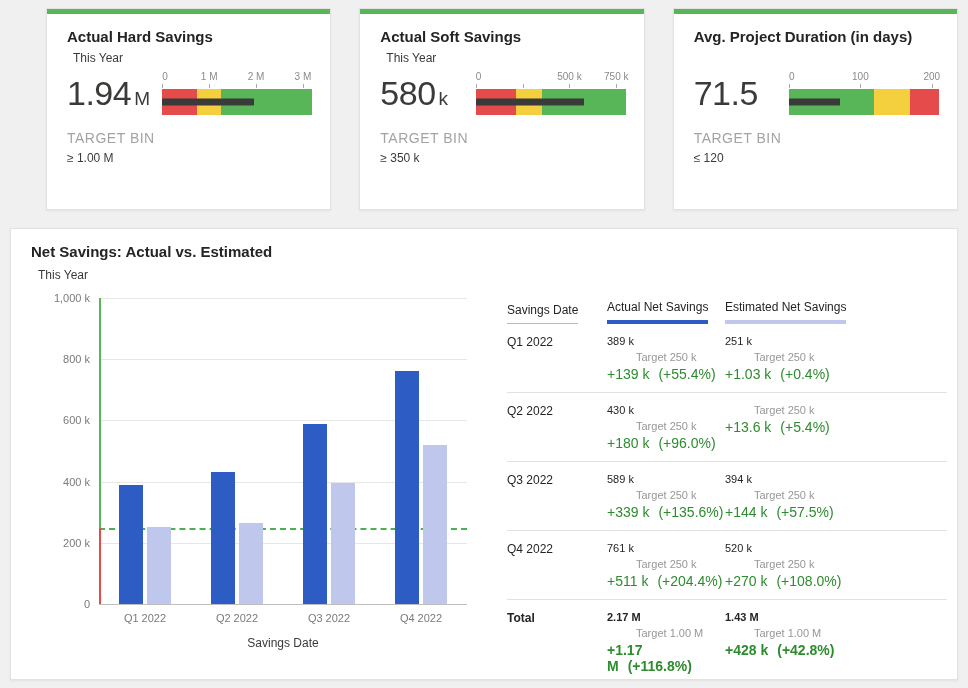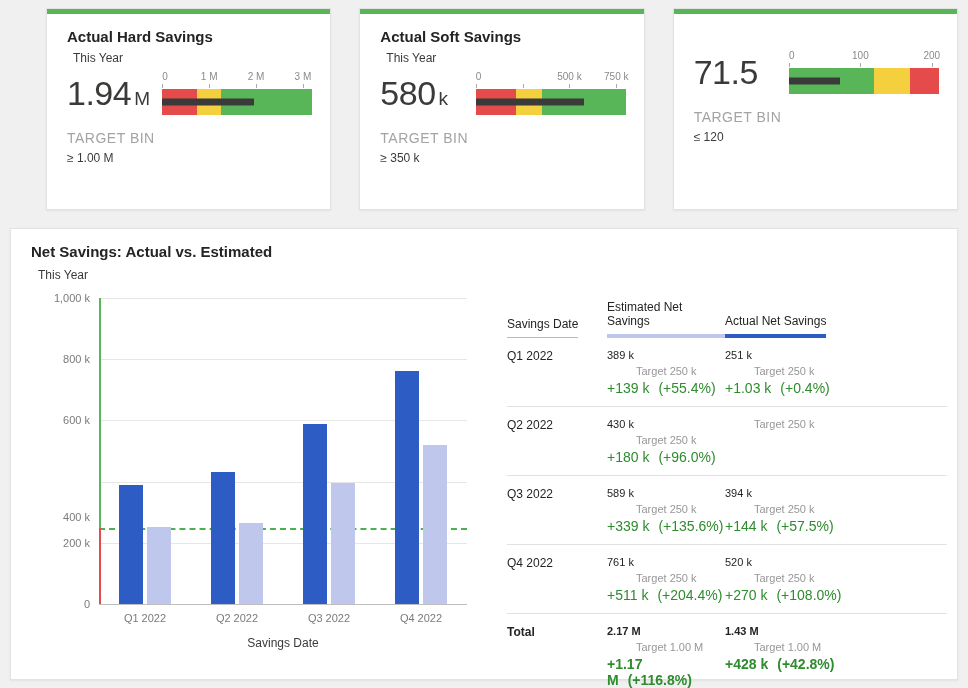--- a/index.html
+++ b/index.html
@@ -165,20 +165,21 @@
         <div class="kpi-target">
           <div class="kpi-target-label">TARGET BIN</div>
           <div class="kpi-target-value">≥ 350 k</div>
         </div>
       </div>
     </div>
 
     <div class="card kpi-card">
       <div class="kpi-topbar"></div>
       <div class="kpi-body">
+        <div class="kpi-title">Avg. Project Duration (in days)</div>
         <div class="kpi-subtitle"></div>
         <div class="kpi-main">
           <div class="kpi-value-wrap">
             <span class="kpi-value">71.5</span><span class="kpi-unit"></span>
           </div>
           <div class="bullet">
             <div class="bullet-ticks">
                 <span class="tick first" style="left: 0%;">0</span>
                 <i class="tickmark" style="left: 0%;"></i>
                 <span class="tick" style="left: 47.6%;">100</span>
@@ -237,38 +238,38 @@
                 <div class="bar estimated" style="height: 39.4%;"></div>
               </div>
               <div class="group">
                 <div class="bar actual" style="height: 76.1%;"></div>
                 <div class="bar estimated" style="height: 52%;"></div>
               </div>
             </div>
         <div class="ylab" style="top: 0%;">1,000 k</div>
             <div class="ylab" style="top: 20%;">800 k</div>
             <div class="ylab" style="top: 40%;">600 k</div>
-            <div class="ylab" style="top: 60%; margin-top: 35px;">400 k</div>
+            <div class="ylab" style="top: 60%;">400 k</div>
             <div class="ylab" style="top: 80%;">200 k</div>
             <div class="ylab" style="top: 100%;">0</div>
           </div>
         <div class="x-labels">
             <div class="xlab">Q1 2022</div>
             <div class="xlab">Q2 2022</div>
             <div class="xlab">Q3 2022</div>
             <div class="xlab">Q4 2022</div>
           </div>
         <div class="x-title">Savings Date</div>
       </div>
 
       <div class="table">
         <div class="t-header">
           <div><span class="h h-date">Savings Date</span></div>
+          <div><span class="h h-actual">Actual Net Savings</span></div>
           <div><span class="h h-estimated">Estimated Net Savings</span></div>
-          <div><span class="h h-actual">Actual Net Savings</span></div>
         </div>
         <div class="t-rows">
             <div class="t-row">
               <div class="t-label">Q1 2022</div>
               <div class="t-cell">
                 <div class="t-value">389 k</div>
                 <div class="t-target">Target 250 k</div>
                 <div class="t-delta"><span class="abs">+139 k</span><span class="pct">(+55.4%)</span></div>
               </div>
               <div class="t-cell">
@@ -279,20 +280,21 @@
             </div>
             <div class="t-row">
               <div class="t-label">Q2 2022</div>
               <div class="t-cell">
                 <div class="t-value">430 k</div>
                 <div class="t-target">Target 250 k</div>
                 <div class="t-delta"><span class="abs">+180 k</span><span class="pct">(+96.0%)</span></div>
               </div>
               <div class="t-cell">
                 <div class="t-target">Target 250 k</div>
+                <div class="t-delta"><span class="abs">+13.6 k</span><span class="pct">(+5.4%)</span></div>
               </div>
             </div>
             <div class="t-row">
               <div class="t-label">Q3 2022</div>
               <div class="t-cell">
                 <div class="t-value">589 k</div>
                 <div class="t-target">Target 250 k</div>
                 <div class="t-delta"><span class="abs">+339 k</span><span class="pct">(+135.6%)</span></div>
               </div>
               <div class="t-cell">

